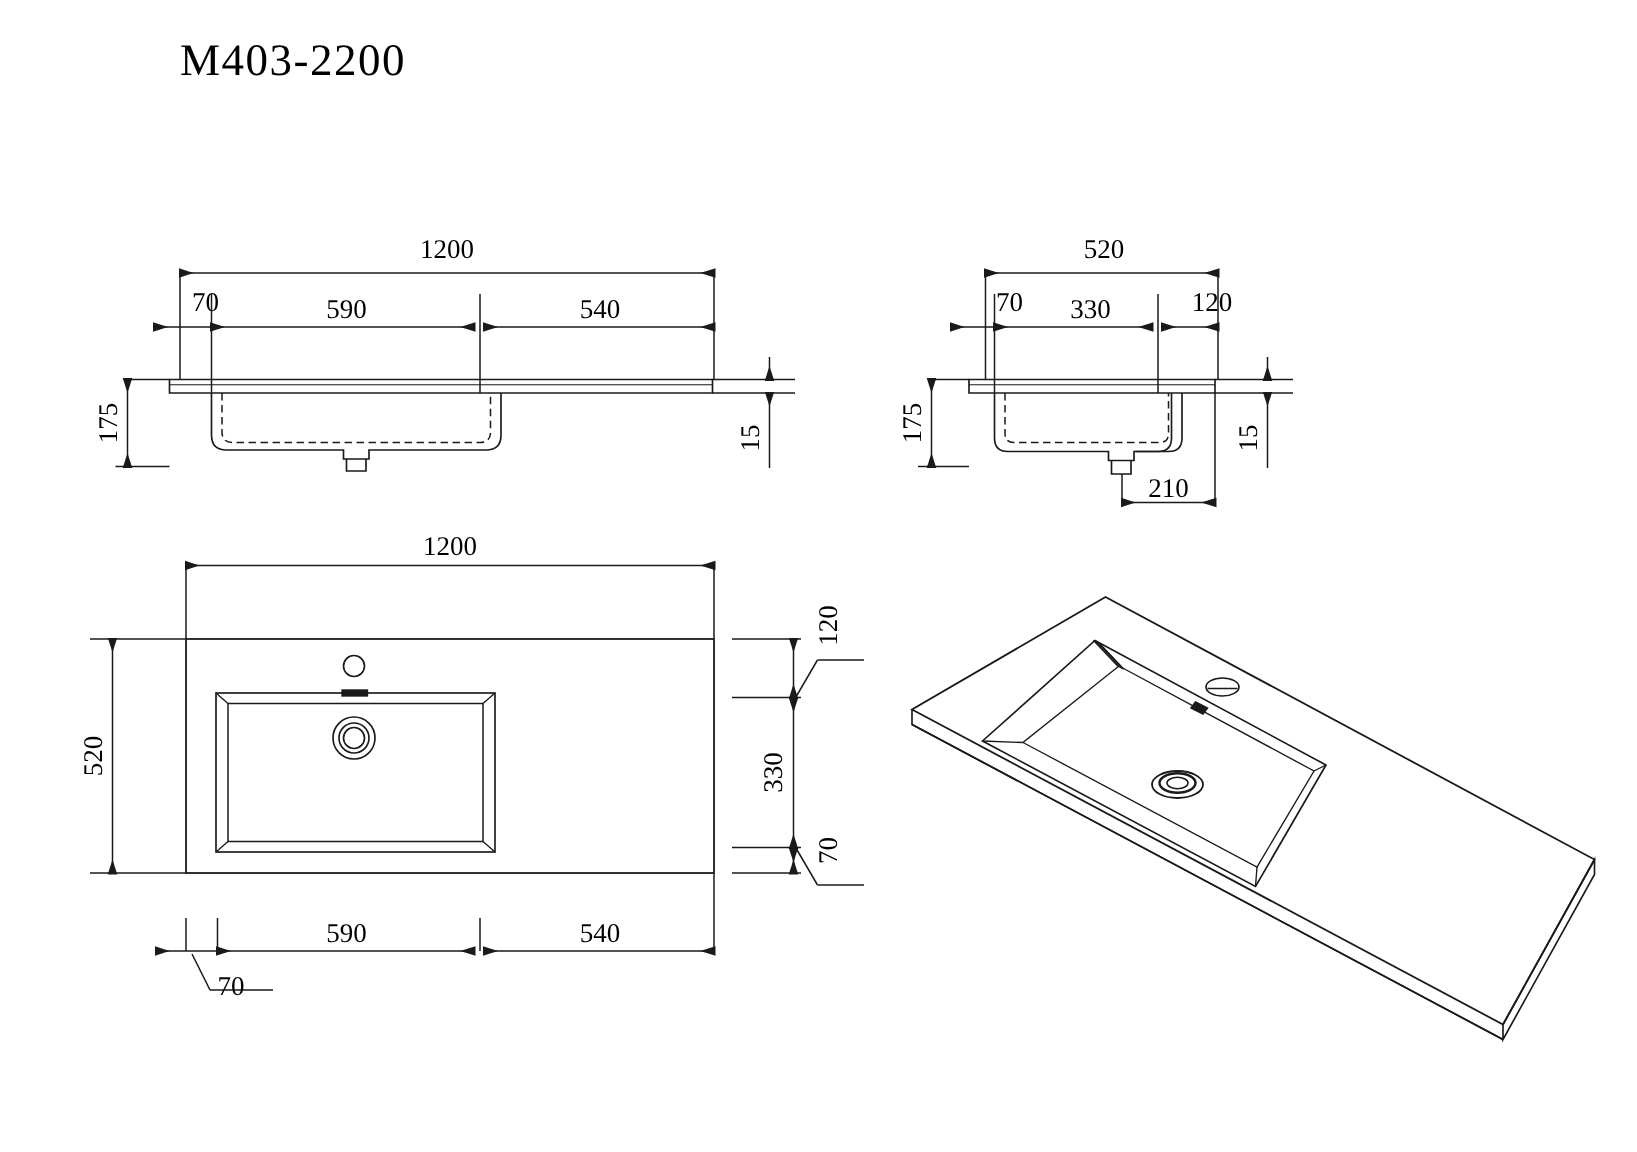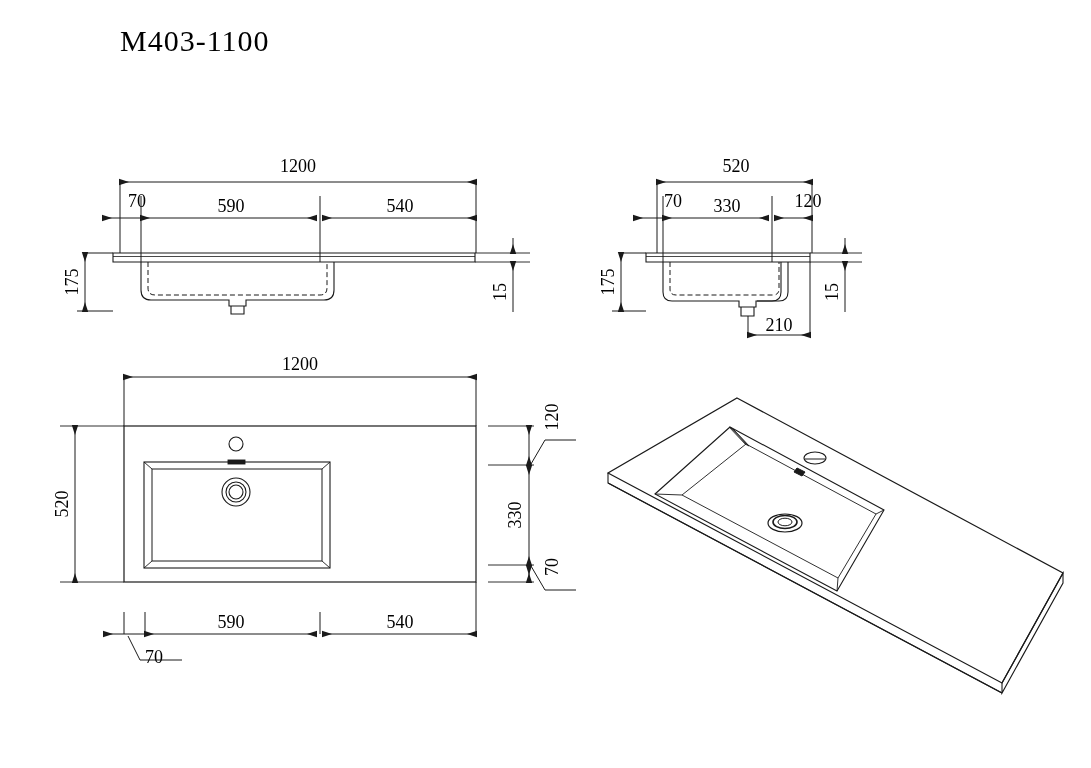--- a/index.html
+++ b/index.html
@@ -36,21 +36,21 @@
     font-family: "Liberation Serif", serif;
     font-size: 18px;
     fill: #000000;
   }
 </style>
 </head>
 <body>
 
 <div id="sheet">
 
-  <div id="title">M403-1100</div>
+  <div id="title">M403-2200</div>
 
   <svg class="draw" viewBox="0 0 1091 768" xmlns="http://www.w3.org/2000/svg">
 
     <defs>
       <marker id="ar" markerWidth="10" markerHeight="8" refX="9" refY="4" orient="auto" markerUnits="userSpaceOnUse">
         <path d="M0,4 L10,0.8 L10,7.2 Z" fill="#1a1a1a"></path>
       </marker>
       <marker id="arR" markerWidth="10" markerHeight="8" refX="1" refY="4" orient="auto" markerUnits="userSpaceOnUse">
         <path d="M10,4 L0,0.8 L0,7.2 Z" fill="#1a1a1a"></path>
       </marker>

